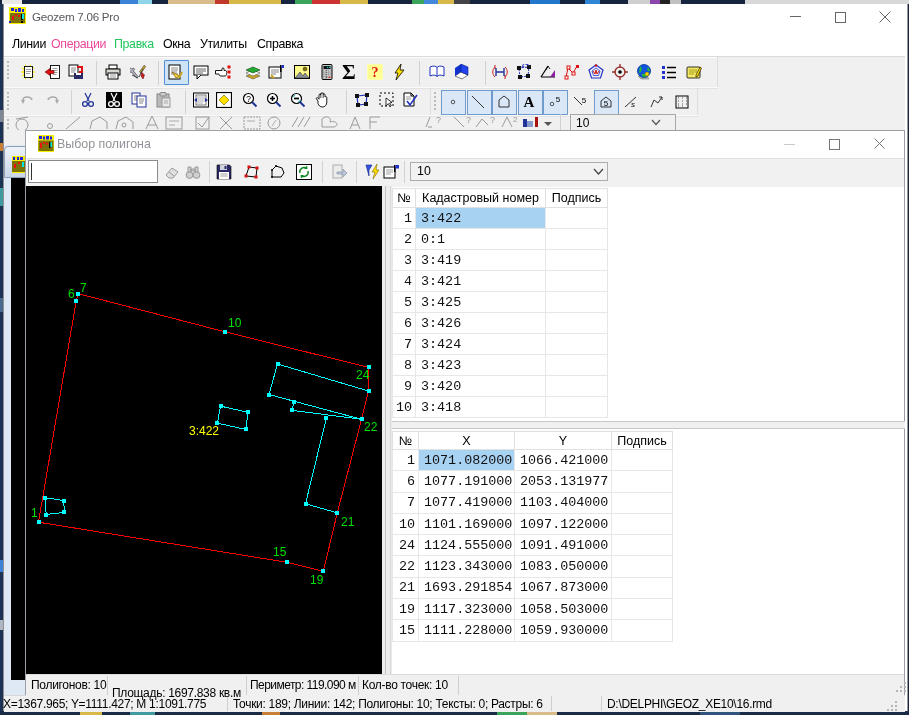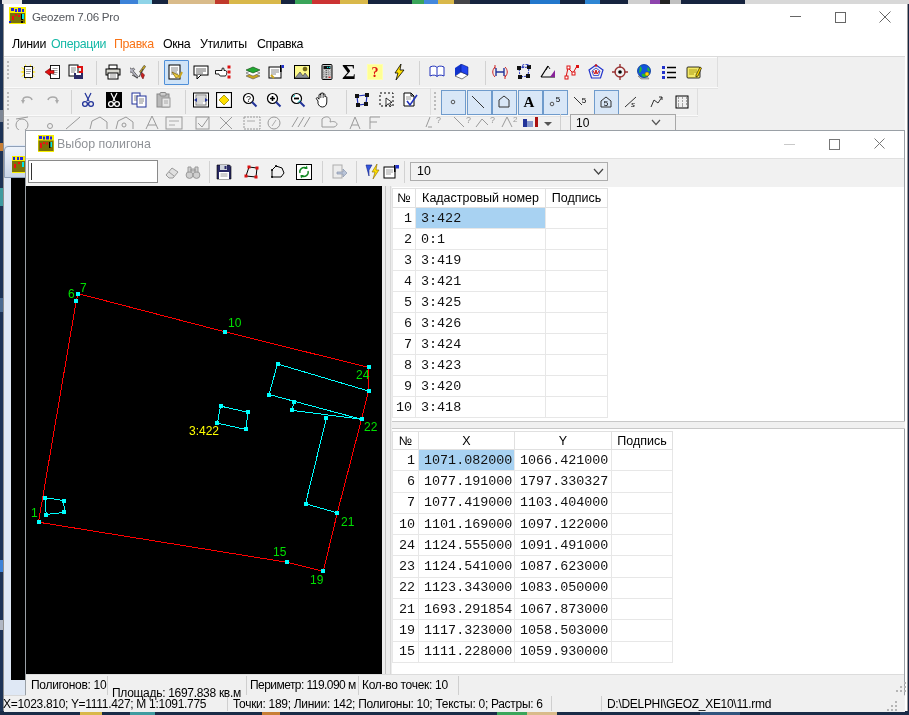--- a/index.html
+++ b/index.html
@@ -71,22 +71,22 @@
     <rect x="0" y="14" width="2" height="2" fill="#2222dd"></rect>
 </svg>
 <div class="ab" style="left:32px;top:10px;font-size:11.6px;color:#55585e;letter-spacing:-0.25px">Geozem 7.06 Pro</div>
 <div class="ab" style="left:790px;top:16px;width:11px;height:1px;background:#666"></div>
 <div class="ab" style="left:835px;top:12px;width:9px;height:9px;border:1px solid #666"></div>
 <svg class="ab" style="left:879px;top:11px" width="12" height="12" viewBox="0 0 12 12">
     <path d="M0.5 0.5 L11.5 11.5 M11.5 0.5 L0.5 11.5" stroke="#666" stroke-width="1"></path>
   </svg>
 
 <div class="ab" style="left:12px;top:36.5px;font-size:12.4px;letter-spacing:-0.35px;color:#000">Линии</div>
-<div class="ab" style="left:51px;top:36.5px;font-size:12.4px;letter-spacing:-0.35px;color:#14b8a6">Операции</div>
-<div class="ab" style="left:114px;top:36.5px;font-size:12.4px;letter-spacing:-0.35px;color:#f97316">Правка</div>
+<div class="ab" style="left:51px;top:36.5px;font-size:12.4px;letter-spacing:-0.35px;color:#ec4899">Операции</div>
+<div class="ab" style="left:114px;top:36.5px;font-size:12.4px;letter-spacing:-0.35px;color:#22c55e">Правка</div>
 <div class="ab" style="left:163px;top:36.5px;font-size:12.4px;letter-spacing:-0.35px;color:#000">Окна</div>
 <div class="ab" style="left:200px;top:36.5px;font-size:12.4px;letter-spacing:-0.35px;color:#000">Утилиты</div>
 <div class="ab" style="left:257px;top:36.5px;font-size:12.4px;letter-spacing:-0.35px;color:#000">Справка</div>
 
 <div class="ab" style="left:4px;top:56px;width:901px;height:74.5px;background:#f0f0f0"></div>
 <div class="ab" style="left:4px;top:56px;width:901px;height:1px;background:#dadada"></div>
 <div class="ab" style="left:4px;top:130px;width:22px;height:15px;background:#f0f0f0"></div>
 <div class="ab" style="left:4px;top:57px;width:714px;height:1px;background:#fdfdfd"></div>
 <div class="ab" style="left:4px;top:86.5px;width:714px;height:1.5px;background:#fafafa;border-bottom:1px solid #e3e3e3"></div>
 <div class="ab" style="left:717px;top:57px;width:1px;height:30px;background:#dedede"></div>
@@ -482,27 +482,27 @@
     <rect x="5" y="1" width="2" height="3" fill="#2222dd"></rect>
     <rect x="8" y="1" width="3" height="3" fill="#2222dd"></rect>
 <rect x="2" y="8" width="2" height="4" fill="#ee1111"></rect>
     <rect x="6" y="6" width="2" height="2" fill="#ee1111"></rect>
 <rect x="10" y="6" width="2" height="5" fill="#00e5e5"></rect>
 </svg>
 <div class="ab" style="left:11px;top:178px;width:15px;height:502px;background:#000"></div>
 <div class="ab" style="left:903px;top:147px;width:1px;height:548px;background:#c9ced4"></div>
 
 <div class="ab" style="left:4px;top:695px;width:901px;height:16px;background:#f0f0f0;border-top:1px solid #d8d8d8"></div>
-<div class="stx" style="left:3px;top:697px">X=1023.810; Y=1111.427; M 1:1091.775</div>
+<div class="stx" style="left:3px;top:697px">X=1367.965; Y=1111.427; M 1:1091.775</div>
 <div class="ab" style="left:227px;top:696px;width:1px;height:15px;background:#cfcfcf"></div>
 <div class="stx" style="left:233px;top:697px">Точки: 189; Линии: 142; Полигоны: 10; Тексты: 0; Растры: 6</div>
 <div class="ab" style="left:551px;top:696px;width:1px;height:15px;background:#cfcfcf"></div>
 <div class="stx" style="left:557px;top:684px">110 ms</div>
 <div class="ab" style="left:601px;top:696px;width:1px;height:15px;background:#cfcfcf"></div>
-<div class="stx" style="left:607px;top:697px">D:\DELPHI\GEOZ_XE10\11.rmd</div>
+<div class="stx" style="left:607px;top:697px">D:\DELPHI\GEOZ_XE10\16.rmd</div>
 <svg class="ab" style="left:886px;top:700px" width="12" height="12" viewBox="0 0 12 12">
     <g fill="#b5b5b5">
       <rect x="9" y="1" width="2" height="2"></rect>
       <rect x="5" y="5" width="2" height="2"></rect>
       <rect x="9" y="5" width="2" height="2"></rect>
       <rect x="1" y="9" width="2" height="2"></rect>
       <rect x="5" y="9" width="2" height="2"></rect>
       <rect x="9" y="9" width="2" height="2"></rect>
     </g>
   </svg>
@@ -759,21 +759,21 @@
       </tr>
 <tr style="height:21.3px">
         <td class="num">1</td>
         <td style="background:#a8d2f2">1071.082000</td>
         <td>1066.421000</td>
         <td></td>
       </tr>
 <tr style="height:21.3px">
         <td class="num">6</td>
         <td>1077.191000</td>
-        <td>1797.330327</td>
+        <td>2053.131977</td>
         <td></td>
       </tr>
 <tr style="height:21.3px">
         <td class="num">7</td>
         <td>1077.419000</td>
         <td>1103.404000</td>
         <td></td>
       </tr>
 <tr style="height:21.3px">
         <td class="num">10</td>
@@ -781,26 +781,20 @@
         <td>1097.122000</td>
         <td></td>
       </tr>
 <tr style="height:21.3px">
         <td class="num">24</td>
         <td>1124.555000</td>
         <td>1091.491000</td>
         <td></td>
       </tr>
 <tr style="height:21.3px">
-        <td class="num">23</td>
-        <td>1124.541000</td>
-        <td>1087.623000</td>
-        <td></td>
-      </tr>
-<tr style="height:21.3px">
         <td class="num">22</td>
         <td>1123.343000</td>
         <td>1083.050000</td>
         <td></td>
       </tr>
 <tr style="height:21.3px">
         <td class="num">21</td>
         <td>1693.291854</td>
         <td>1067.873000</td>
         <td></td>

